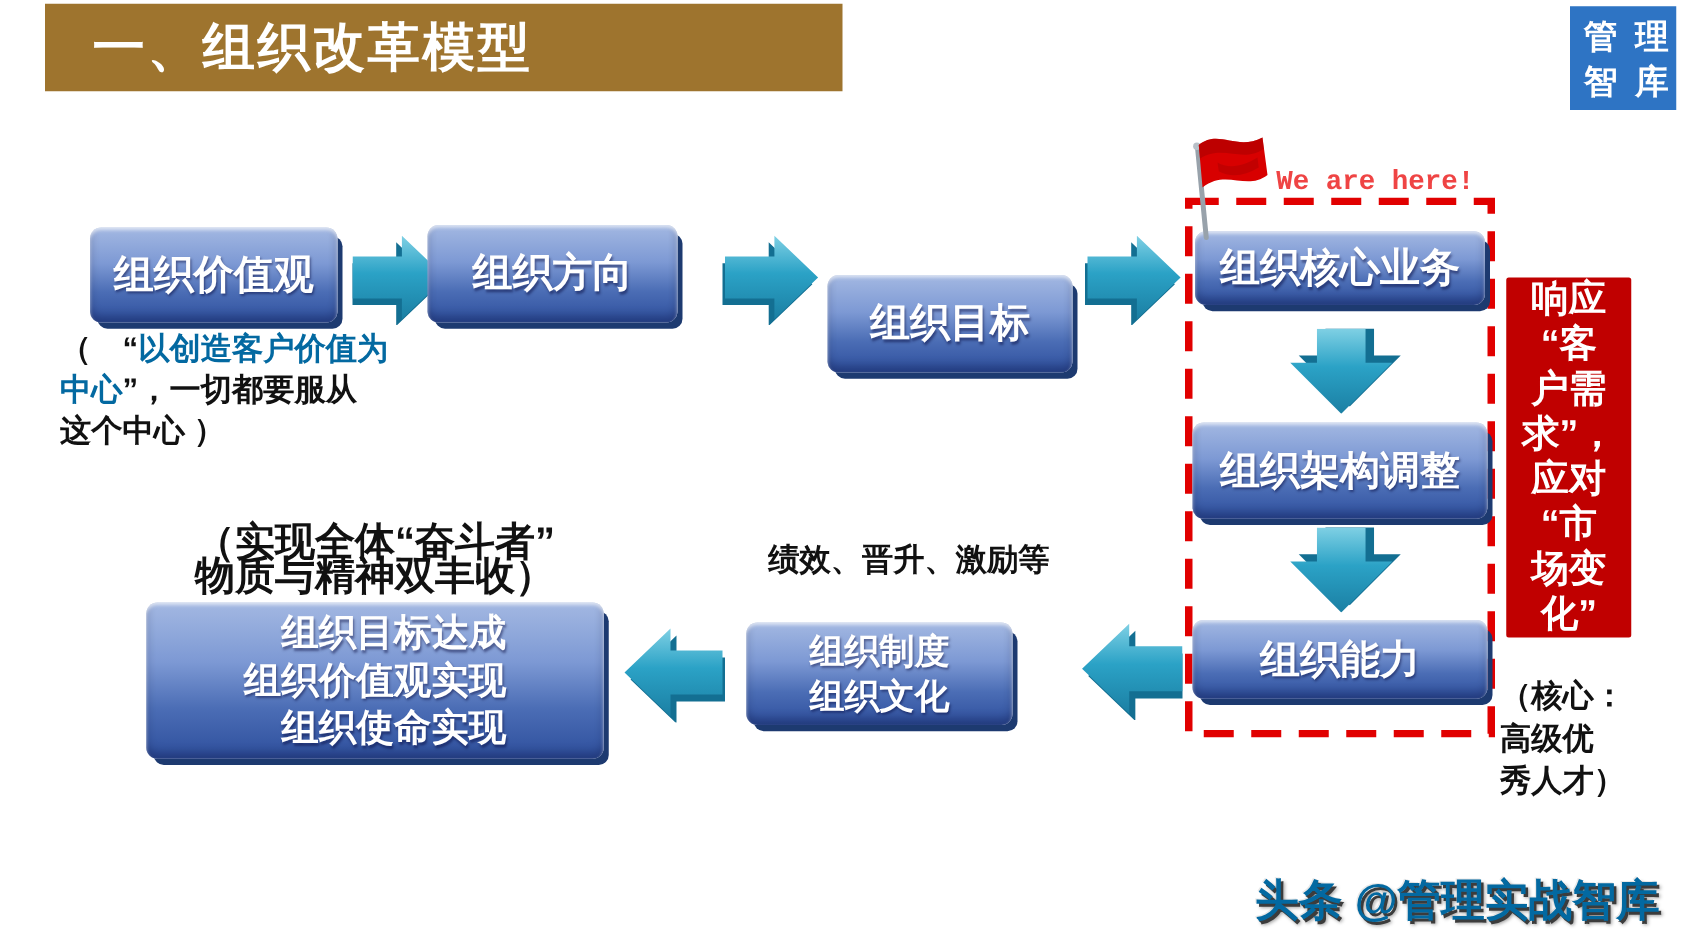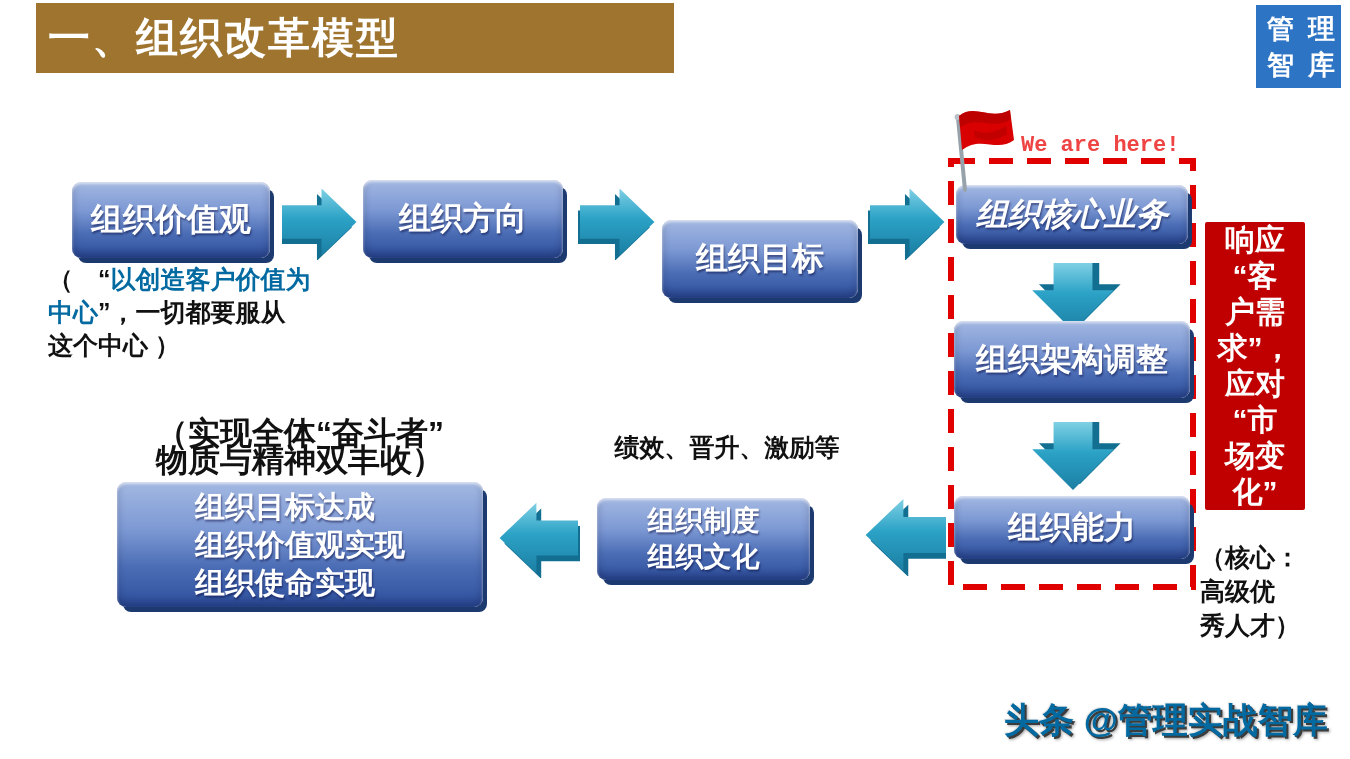--- a/index.html
+++ b/index.html
@@ -7,38 +7,38 @@
     position:relative;width:1350px;height:759px;background:#ffffff;overflow:hidden;
     font-family:"Liberation Sans","DejaVu Sans",sans-serif;
   }
   
   .banner{
     position:absolute;left:36px;top:3px;width:638px;height:70px;
     background:#9E742E;display:flex;align-items:center;
   }
   .banner .title{
     color:#ffffff;font-size:42px;font-weight:800;letter-spacing:2px;
-    padding-left:12px;white-space:nowrap;
+    padding-left:38px;white-space:nowrap;
   }
   
   .logo{
     position:absolute;left:1256px;top:5px;width:85px;height:83px;background:#2E74C4;
     display:flex;flex-direction:column;justify-content:center;gap:2px;
   }
   .logo div{
     color:#fff;font-size:27px;font-weight:700;letter-spacing:14px;
     padding-left:11px;line-height:34px;white-space:nowrap;overflow:hidden;
   }
   
   .fbox{
     position:absolute;display:flex;align-items:center;justify-content:center;
     background:linear-gradient(180deg,#A3B8E2 0%,#7D99D4 38%,#4B6DB5 68%,#2E4F9D 100%);
     border-radius:9px;
     box-shadow:5px 6px 0 -1px #1D3A70, inset 0 2px 3px rgba(255,255,255,.65), inset 0 -5px 8px rgba(0,0,40,.28);
-    color:#ffffff;font-weight:800;text-align:left;
+    color:#ffffff;font-weight:800;text-align:right;
     text-shadow:1px 2px 2px rgba(0,0,50,.45);
   }
   .fbox .lbl{white-space:pre-line;}
   .fs32{font-size:32px;}
   .fs30{font-size:30px;line-height:38px;}
   .fs28{font-size:28px;line-height:36px;}
   
   .arr{position:absolute;}
   
   .dashed-frame{position:absolute;left:948px;top:158px;width:248px;height:432px;}
@@ -93,57 +93,57 @@
     <div>智库</div>
   </div>
 
   <div class="fbox fs32" style="left:72px;top:182px;width:198px;height:76px;">
     <span class="lbl">组织价值观</span>
   </div>
   <svg class="arr" style="left:282px;top:184px;" width="76" height="76" viewBox="0 0 100 100">
     <polygon points="0,28 52,28 52,6 98,50 52,94 52,72 0,72" transform="translate(-6,7)" fill="#136F92"></polygon>
     <polygon points="0,28 52,28 52,6 98,50 52,94 52,72 0,72" fill="url(#tealGrad)"></polygon>
   </svg>
-  <div class="fbox fs32" style="left:363px;top:180px;width:200px;height:78px;">
+  <div class="fbox fs32" style="left:342px;top:180px;width:200px;height:78px;">
     <span class="lbl">组织方向</span>
   </div>
   <svg class="arr" style="left:578px;top:184px;" width="80" height="76" viewBox="0 0 100 100">
     <polygon points="0,28 52,28 52,6 98,50 52,94 52,72 0,72" transform="translate(-6,7)" fill="#136F92"></polygon>
     <polygon points="0,28 52,28 52,6 98,50 52,94 52,72 0,72" fill="url(#tealGrad)"></polygon>
   </svg>
   <div class="fbox fs32" style="left:662px;top:180px;width:196px;height:78px;margin-top:40px;">
     <span class="lbl">组织目标</span>
   </div>
   <svg class="arr" style="left:868px;top:184px;" width="80" height="76" viewBox="0 0 100 100">
     <polygon points="0,28 52,28 52,6 98,50 52,94 52,72 0,72" transform="translate(-6,7)" fill="#136F92"></polygon>
     <polygon points="0,28 52,28 52,6 98,50 52,94 52,72 0,72" fill="url(#tealGrad)"></polygon>
   </svg>
 
   <svg class="dashed-frame" viewBox="0 0 248 432">
     <rect x="3" y="3" width="242" height="426" fill="none" stroke="#E10000" stroke-width="6" stroke-dasharray="24 14"></rect>
   </svg>
 
-  <div class="fbox fs32" style="left:956px;top:185px;width:232px;height:59px;font-style:italic;">
+  <div class="fbox fs32" style="left:956px;top:185px;width:232px;height:59px;">
     <span class="lbl">组织核心业务</span>
   </div>
 
   <svg class="flag" viewBox="0 0 84 92">
     <path d="M14,12 L21,84" stroke="#98A2AB" stroke-width="4" stroke-linecap="round"></path>
     <circle cx="13.5" cy="11" r="3" fill="#B8C0C8"></circle>
     <path d="M15,10 C31,-3 45,15 66,4 L70,34 C53,47 37,29 18,44 Z" fill="#D80000"></path>
     <path d="M15,10 C31,-3 45,15 66,4 L67,13 C50,25 34,9 16,21 Z" fill="#A80000" opacity="0.55"></path>
     <path d="M30,24 C40,30 52,26 62,20 L63,28 C52,35 40,36 31,31 Z" fill="#A80000" opacity="0.45"></path>
   </svg>
   <div class="we-are-here">We are here!</div>
 
   <svg class="arr" style="left:1023px;top:263px;" width="100" height="68" viewBox="0 0 100 70">
     <polygon points="30,0 70,0 70,28 92,28 50,70 8,28 30,28" transform="translate(7,-6)" fill="#136F92"></polygon>
     <polygon points="30,0 70,0 70,28 92,28 50,70 8,28 30,28" fill="url(#tealGrad)"></polygon>
   </svg>
-  <div class="fbox fs32" style="left:954px;top:321px;width:236px;height:77px;">
+  <div class="fbox fs32" style="left:954px;top:338px;width:236px;height:77px;">
     <span class="lbl">组织架构调整</span>
   </div>
   <svg class="arr" style="left:1023px;top:422px;" width="100" height="68" viewBox="0 0 100 70">
     <polygon points="30,0 70,0 70,28 92,28 50,70 8,28 30,28" transform="translate(7,-6)" fill="#136F92"></polygon>
     <polygon points="30,0 70,0 70,28 92,28 50,70 8,28 30,28" fill="url(#tealGrad)"></polygon>
   </svg>
   <div class="fbox fs32" style="left:954px;top:496px;width:236px;height:63px;">
     <span class="lbl">组织能力</span>
   </div>
 

